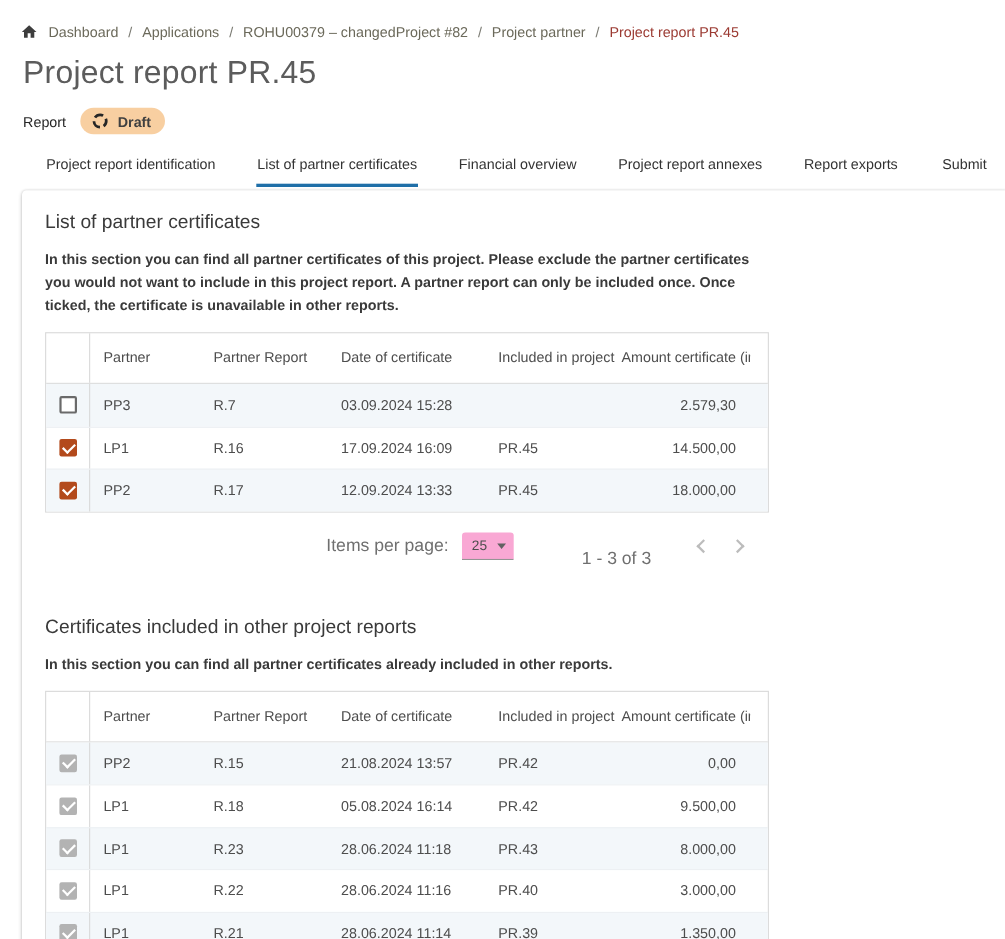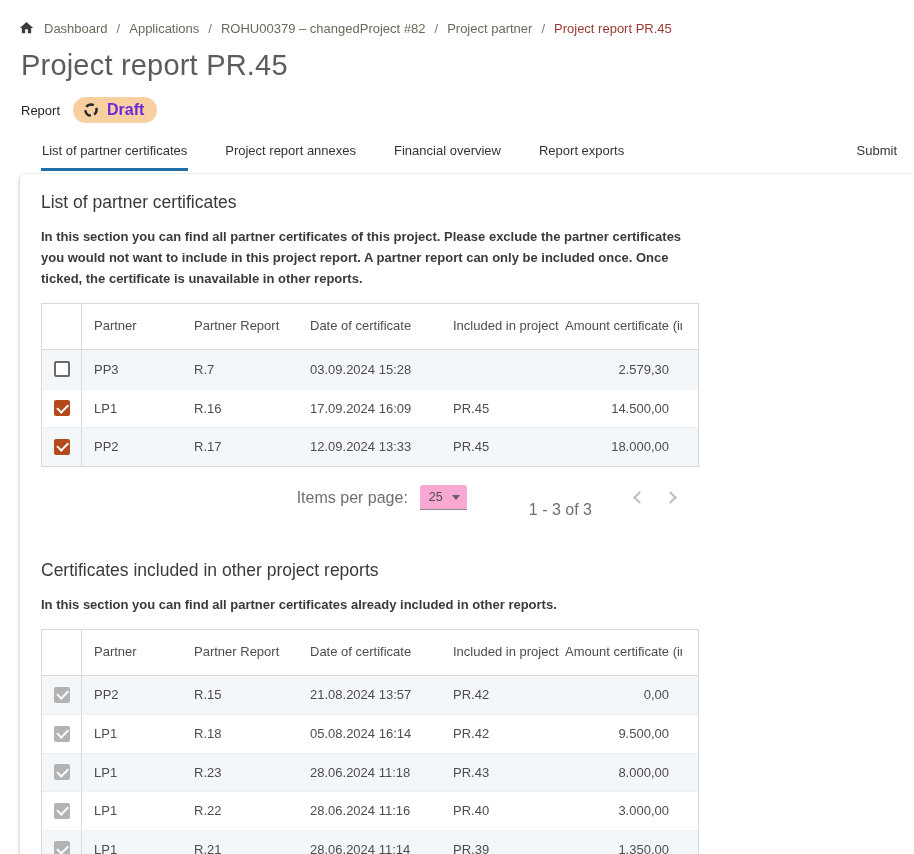--- a/index.html
+++ b/index.html
@@ -4,33 +4,33 @@
 <style>
   * { box-sizing: border-box; margin: 0; padding: 0; }
   html, body { background: #ffffff; }
   body {
     width: 914px; height: 854px; overflow: hidden; position: relative;
     font-family: "Liberation Sans", "DejaVu Sans", sans-serif;
     color: #3a3a3a;
   }
 
   
-  .breadcrumb { display: flex; align-items: center; gap: 9px; padding: 4px 16px 0 18px; font-size: 13px; margin-top: 16px; }
+  .breadcrumb { display: flex; align-items: center; gap: 9px; padding: 21px 16px 0 18px; font-size: 13px; }
   .breadcrumb .home { width: 17px; height: 16px; display: inline-flex; align-items: center; cursor: pointer; }
   .breadcrumb .home svg { fill: #3d3d3d; }
   .breadcrumb a.crumb { color: #6b695a; text-decoration: none; cursor: pointer; }
   .breadcrumb .sep { color: #7a7a72; }
   .breadcrumb .current { color: #9b3a32; }
 
   
   .page-title { margin: 13px 0 0 21px; font-size: 29px; font-weight: 400; color: #5c5c5c; letter-spacing: .2px; }
   .status-row { display: flex; align-items: center; margin: 15px 0 0 21px; }
   .status-label { font-size: 13px; color: #262626; margin-right: 13px; }
   .status-chip { display: inline-flex; align-items: center; gap: 8px; background: #f8cfa1; border-radius: 14px; padding: 4px 13px 4px 10px; }
-  .status-chip .chip-text { font-size: 16px; font-weight: 700; color: #6d28d9; }
+  .status-chip .chip-text { font-size: 13px; font-weight: 700; color: #404040; }
 
   
   .tabs { display: flex; align-items: flex-end; gap: 36px; margin-top: 14px; padding: 0 16px 0 41px; }
   .tab { font-size: 13px; color: #333; padding: 6px 1px 10px 1px; cursor: pointer; border-bottom: 3px solid transparent; white-space: nowrap; }
   .tab.active { border-bottom-color: #1f6fa8; }
   .tab-submit { margin-left: auto; }
 
   
   .card {
     margin: 3px 0 0 20px; width: 894px; min-height: 740px;
@@ -108,23 +108,24 @@
   <span class="status-label">Report</span>
   <span class="status-chip">
     <svg width="16" height="16" viewBox="0 0 16 16">
       <circle cx="8" cy="8" r="5.6" fill="none" stroke="#262626" stroke-width="2.5" stroke-dasharray="8.2 3.5" stroke-dashoffset="3"></circle>
     </svg>
     <span class="chip-text">Draft</span>
   </span>
 </div>
 
 <div class="tabs">
+  <div class="tab">Project report identification</div>
   <div class="tab active">List of partner certificates</div>
+  <div class="tab">Financial overview</div>
   <div class="tab">Project report annexes</div>
-  <div class="tab">Financial overview</div>
   <div class="tab">Report exports</div>
   <div class="tab tab-submit">Submit</div>
 </div>
 
 <div class="card">
 
   <section>
     <h2 class="section-title">List of partner certificates</h2>
     <p class="section-desc">In this section you can find all partner certificates of this project. Please exclude the partner certificates you would not want to include in this project report. A partner report can only be included once. Once ticked, the certificate is unavailable in other reports.</p>
 

